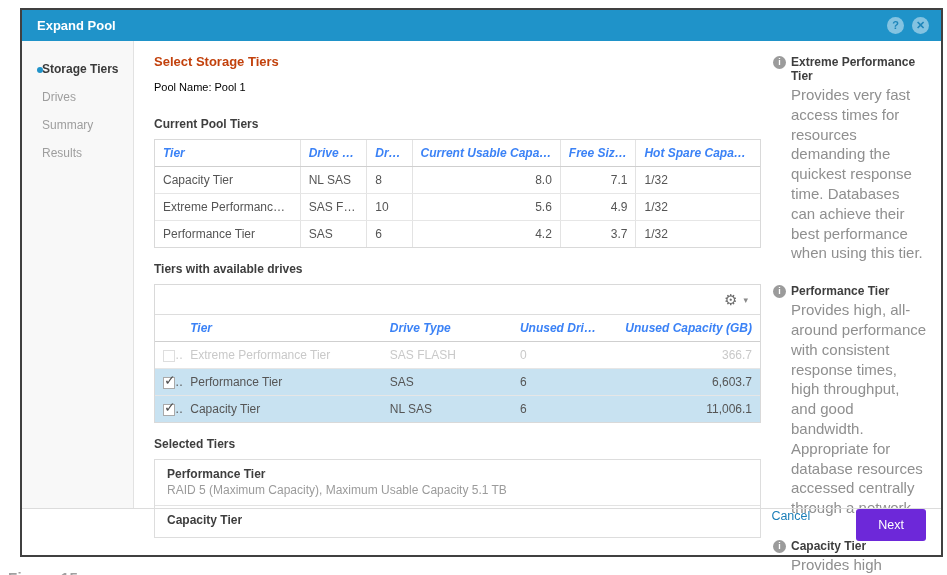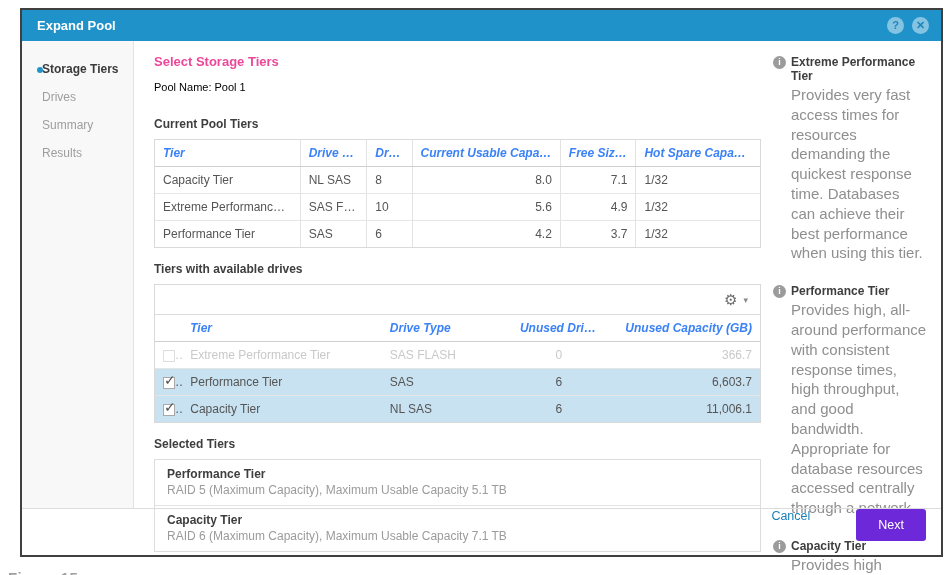--- a/index.html
+++ b/index.html
@@ -25,35 +25,35 @@
     padding-top:14px; flex:0 0 auto; }
   .step { position:relative; padding:7px 6px 7px 20px; font-size:12px; color:#9e9e9e;
     cursor:default; }
   .step .dot { display:none; position:absolute; left:15px; top:12px; width:6px; height:6px;
     border-radius:50%; background:#2193c9; }
   .step.active { color:#3a3a3a; font-weight:bold; }
   .step.active .dot { display:block; }
 
   
   .content { flex:1; padding:13px 10px 0 20px; min-width:0; }
-  .h1 { font-size:13px; font-weight:bold; color:#ec4899; margin-bottom:12px; }
+  .h1 { font-size:13px; font-weight:bold; color:#c2410c; margin-bottom:12px; }
   .poolname { font-size:11px; color:#000000; margin-bottom:24px; }
   .sec-title { font-size:12px; font-weight:bold; color:#3e3e3e; margin:0 0 8px 0; }
   .gap { height:14px; }
 
   table { border-collapse:collapse; width:100%; font-size:12px; table-layout:fixed; }
   .tbl-wrap { border:1px solid #d9d9d9; }
   th { font-weight:bold; color:#3b82f6; text-align:left; padding:6px 8px;
     border-bottom:1px solid #cfcfcf; background:#fff; white-space:nowrap;
     overflow:hidden; text-overflow:ellipsis;font-style:italic; }
   td { color:#555; padding:6px 8px; border-bottom:1px solid #e6e6e6; white-space:nowrap;
     overflow:hidden; text-overflow:ellipsis; }
   tr:last-child td { border-bottom:none; }
   .vlines th + th, .vlines td + td { border-left:1px solid #e3e3e3; }
-  .ar { text-align:right; } .ac { text-align:center; }
+  .ar { text-align:right; } .ac { }
 
   
   .toolbar { height:30px; display:flex; align-items:center; justify-content:flex-end;
     padding:0 12px; border-bottom:1px solid #ddd; }
   .gear { font-size:15px; color:#6e6e6e; cursor:pointer; line-height:1; }
   .caret { font-size:9px; color:#8a8a8a; margin-left:6px; cursor:pointer; }
   .row-sel td { background:#c8e2f1; }
   .row-dis td { color:#c9c9c9; }
   .cb { position:relative; display:inline-block; width:12px; height:12px;
     border:1px solid #a9a9a9; background:#fff; vertical-align:middle; cursor:pointer; }
@@ -226,21 +226,20 @@
 
         <div class="gap"></div>
         <div class="sec-title">Selected Tiers</div>
         <div class="sel-box">
           <div class="sel-item">
             <div class="sel-name">Performance Tier</div>
             <div class="sel-detail">RAID 5 (Maximum Capacity), Maximum Usable Capacity 5.1 TB</div>
           </div>
           <div class="sel-item">
             <div class="sel-name">Capacity Tier</div>
-            <div class="sel-detail">RAID 6 (Maximum Capacity), Maximum Usable Capacity 7.1 TB</div>
           </div>
         </div>
       </div>
 
       <div class="infopanel">
         <div class="info-sec">
           <span class="info-ic">i</span>
           <div class="info-body">
             <div class="info-title">Extreme Performance Tier</div>
             <div class="info-text">Provides very fast access times for resources demanding the quickest response time. Databases can achieve their best performance when using this tier.</div>

